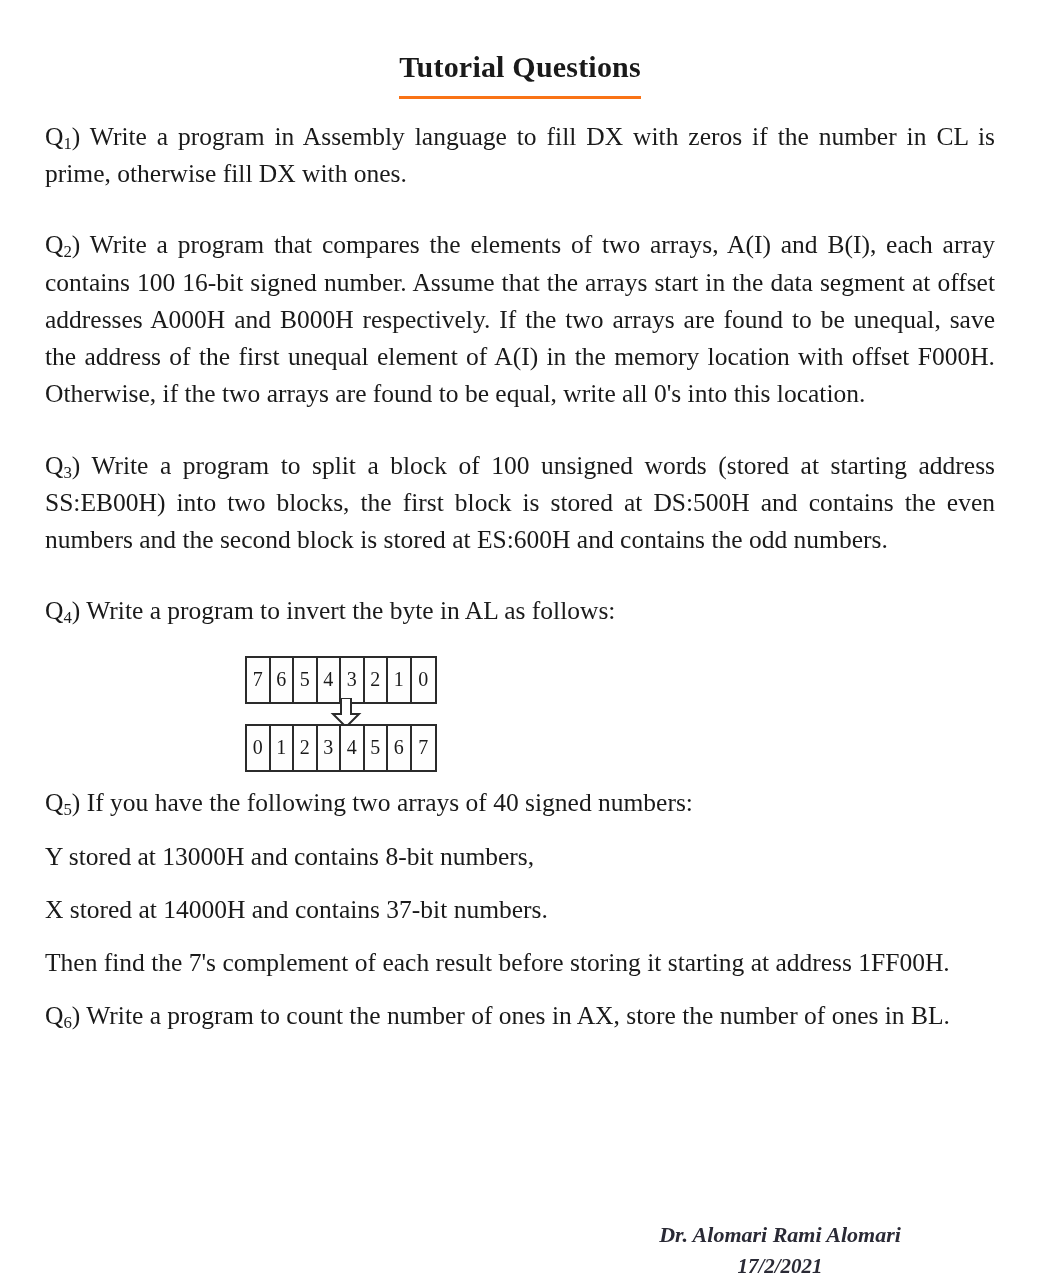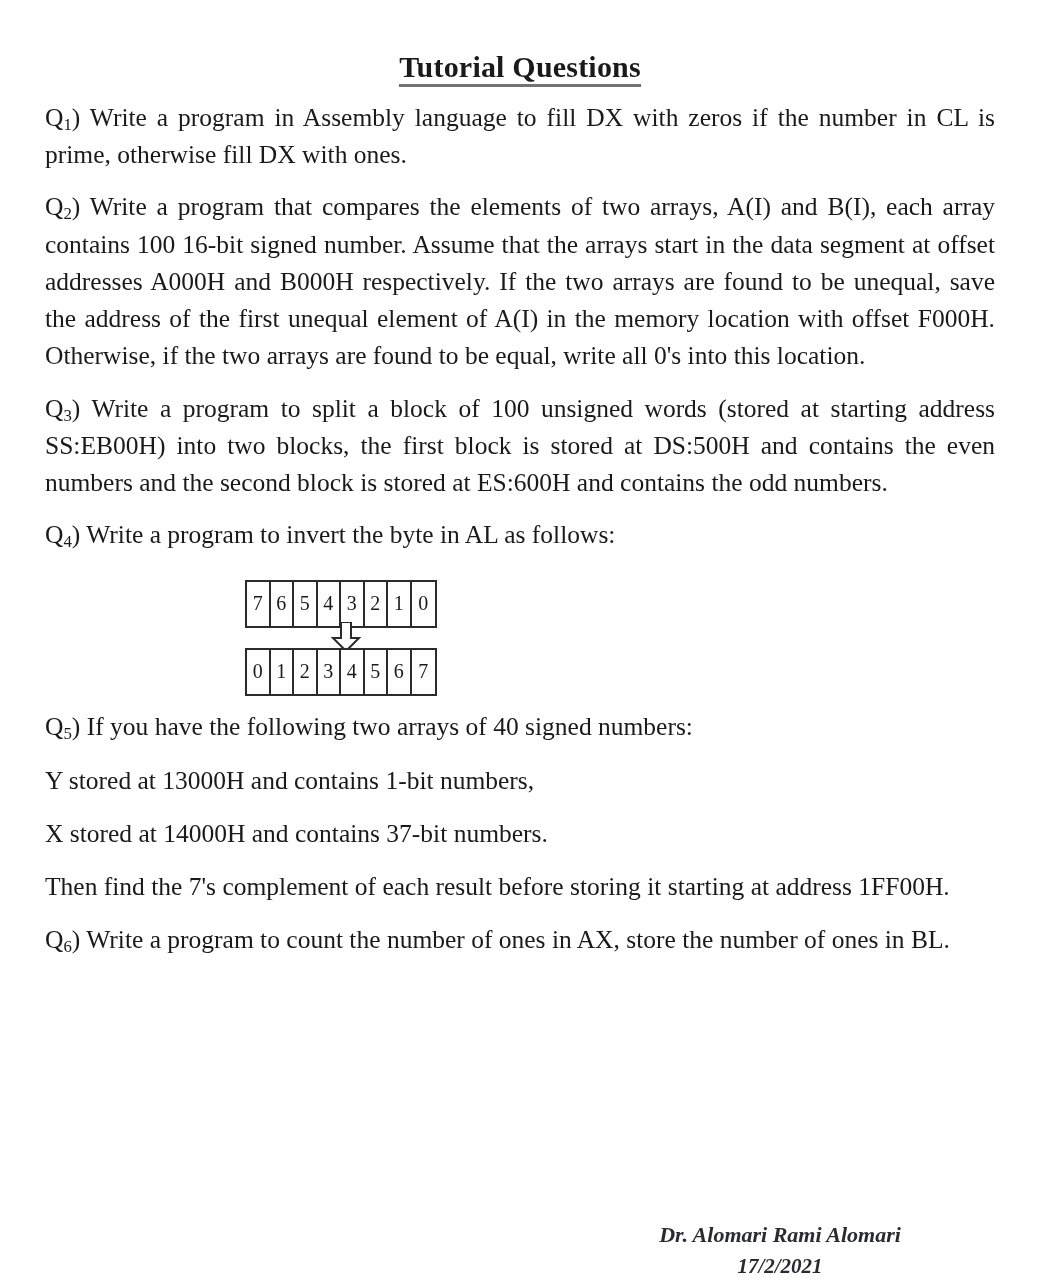--- a/index.html
+++ b/index.html
@@ -25,33 +25,33 @@
 
   
   .doc-title {
     text-align: center;
     font-size: 30px;
     font-weight: bold;
     margin: 50px 0 0 0;
     letter-spacing: 0.2px;
   }
   .doc-title span.title-text {
-    border-bottom: 3px solid #737373;
-    padding-bottom: 1px;
+    border-bottom: 3px solid #f97316;
+    padding-bottom: 13px;
   }
 
   
   .qblock {
     font-size: 25.5px;
     line-height: 1.46;
     text-align: justify;
     text-justify: inter-word;
     margin: 0;
   }
-  .qblock.spaced { margin-top: 15px; }
+  .qblock.spaced { margin-top: 34px; }
   .qblock.tight  { margin-top: 16px; }
 
   .qlabel { white-space: nowrap; }
   .qlabel sub {
     font-size: 0.66em;
     vertical-align: -0.22em;
     line-height: 0;
   }
   .noj { text-align: left; }
 
@@ -165,21 +165,21 @@
       <div class="bitcell">6</div>
       <div class="bitcell">7</div>
     </div>
 
   </div>
 
   <p class="qblock tight noj">
     <span class="qlabel"><span>Q</span><sub>5</sub><span>)</span></span>
     <span>If you have the following two arrays of 40 signed numbers:</span>
   </p>
-  <p class="qblock tight noj">Y stored at 13000H  and contains 1-bit numbers,</p>
+  <p class="qblock tight noj">Y stored at 13000H  and contains 8-bit numbers,</p>
   <p class="qblock tight noj">X stored at 14000H  and contains 37-bit numbers.</p>
   <p class="qblock tight">Then find the 7's complement of each result before storing it starting at address 1FF00H.</p>
 
   <p class="qblock tight">
     <span class="qlabel"><span>Q</span><sub>6</sub><span>)</span></span>
     <span>Write a program to count the number of ones in AX, store the number of ones in BL.</span>
   </p>
 
   <div class="signature">
     <div>Dr. Alomari Rami Alomari</div>

